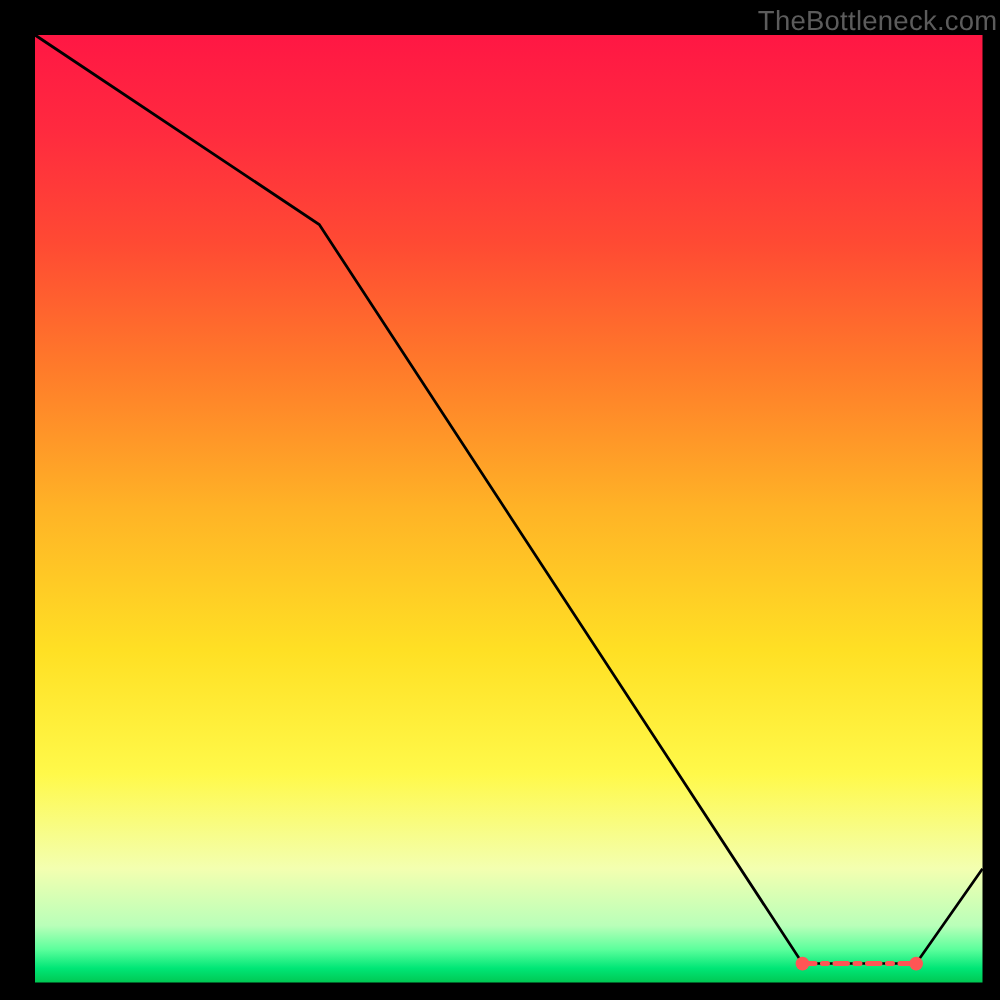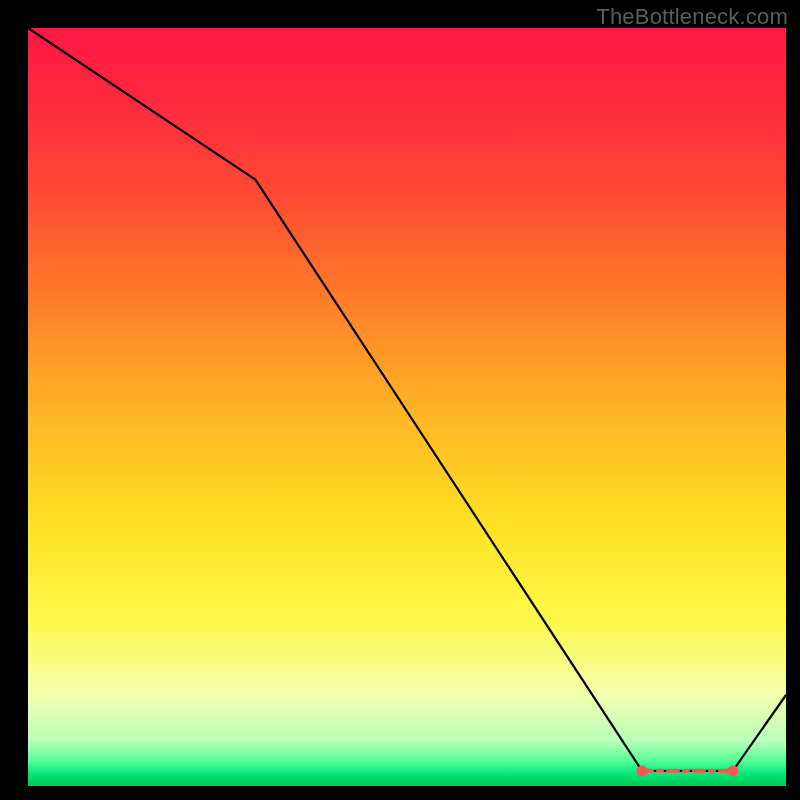--- a/index.html
+++ b/index.html
@@ -13,21 +13,21 @@
   }
   .container {
     position: relative;
     width: 800px;
     height: 800px;
     background: #000;
   }
   .attribution {
     position: absolute;
     top: 4px;
-    right: 12px;
+    right: 2px;
     color: #5c5c5c;
     font-size: 22px;
     font-weight: 500;
     letter-spacing: 0.2px;
     z-index: 10;
   }
   svg.plot {
     position: absolute;
     left: 0;
     top: 0;

